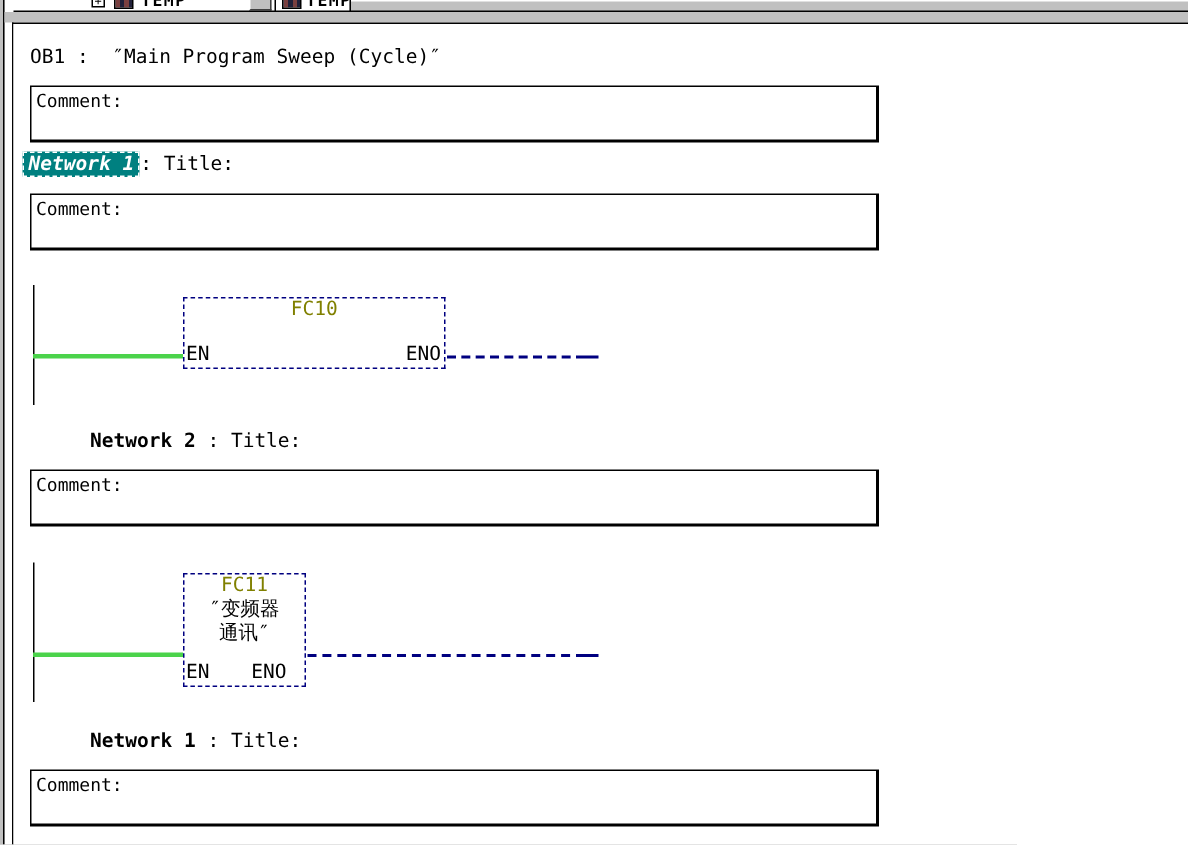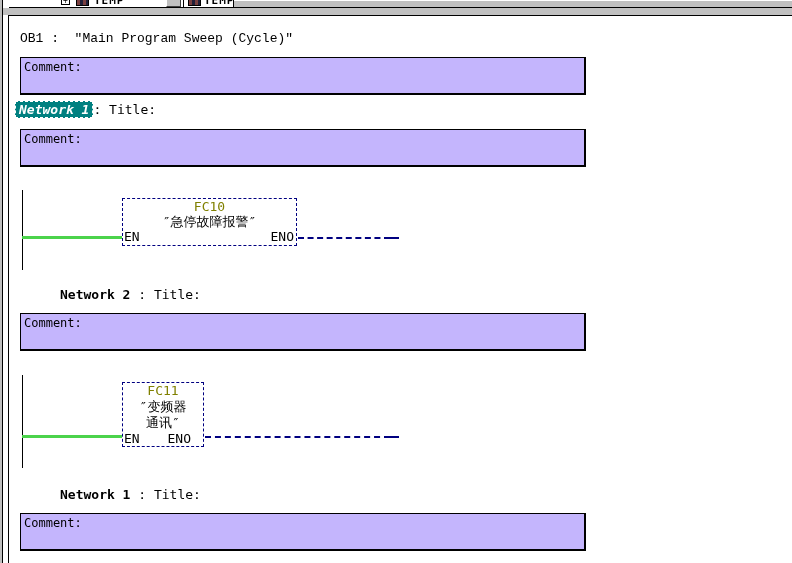--- a/index.html
+++ b/index.html
@@ -26,44 +26,44 @@
   .stripdiv2 { position:absolute; left:174px; top:0; width:1px; height:8px; background:#000; }
 
   
   .splitter { position:absolute; left:3px; top:8px; width:789px; height:7px; background:#c0c0c0; }
 
   
   .pane-border-top { position:absolute; left:8px; top:15px; width:784px; height:1px; background:#000; }
   .pane-border-left { position:absolute; left:8px; top:15px; width:1px; height:548px; background:#000; }
   .codepane { position:absolute; left:9px; top:16px; width:783px; height:547px; background:#fff; }
 
-  .ob1-title { position:absolute; left:20px; top:31px; font-size:13px; color:#000; white-space:pre;font-family:Liberation Mono, monospace; }
+  .ob1-title { position:absolute; left:20px; top:31px; font-size:13px; color:#000; white-space:pre; }
 
-  .comment-box { position:absolute; left:20px; width:566px; height:38px; background:#c4b5fd;
+  .comment-box { position:absolute; left:20px; width:566px; height:38px; background:#ffffff;
                  border:1px solid #000; border-right-width:2px; border-bottom-width:2px;
                  font-size:12px; color:#000; padding:2px 3px; }
 
   .net-header { position:absolute; left:15px; font-size:13px; color:#000; white-space:pre; }
   .net-name { font-weight:bold;padding-left:45px; }
   .net-name-sel { font-weight:bold; color:#fff; background:#008080; border:1px dashed #fff; padding:0 3px;font-style:italic; }
   .net-suffix { font-weight:normal;margin-top:38px; }
 
   .rail { position:absolute; width:1px; background:#000; }
   .wire { position:absolute; height:3px; background:#4bd34b; }
   .dash-line { position:absolute; height:0; border-top:2px dashed #000080; }
   .dash-end { position:absolute; height:2px; background:#000080; }
 
   .fc-block { position:absolute; border:1px dashed #000080; background:#fff;
               display:flex; flex-direction:column; font-size:13px; color:#000; }
   .fc-id { text-align:center; font-weight:normal; color:#808000; line-height:15px; }
   .fc-name { text-align:center; line-height:15px; white-space:nowrap; }
   .fc-enrow { display:flex; justify-content:space-between; align-items:flex-end; flex:1;
               padding:0 2px 1px 1px; line-height:15px; }
   .blk1 { left:122px; top:198px; width:175px; height:48px; }
-  .blk2 { left:122px; top:382px; width:82px; height:65px; line-height:16px; }
+  .blk2 { left:122px; top:382px; width:82px; height:76px; line-height:16px; }
   .blk2 .fc-id, .blk2 .fc-name { line-height:16px; }
   .blk2 .fc-enrow { padding-right:12px; }
 </style>
 </head>
 <body>
 
 <div id="app">
 
   <div class="outer-white"></div>
   <div class="outer-border"></div>
@@ -97,21 +97,20 @@
 
   <div class="comment-box" style="top:129px;">
     <span>Comment:</span>
   </div>
 
   <div class="rail" style="left:22px; top:190px; height:80px;"></div>
   <div class="wire" style="left:22px; top:236px; width:101px;"></div>
 
   <div class="fc-block blk1">
     <div class="fc-id">FC10</div>
-    <div class="fc-name">″急停故障报警″</div>
     <div class="fc-enrow">
       <span>EN</span>
       <span>ENO</span>
     </div>
   </div>
   <div class="dash-line" style="left:298px; top:237px; width:92px;"></div>
   <div class="dash-end" style="left:390px; top:237px; width:9px;"></div>
 
   <div class="net-header" style="top:287px;"><span class="net-name">Network 2</span><span class="net-suffix"> : Title:</span></div>
 

